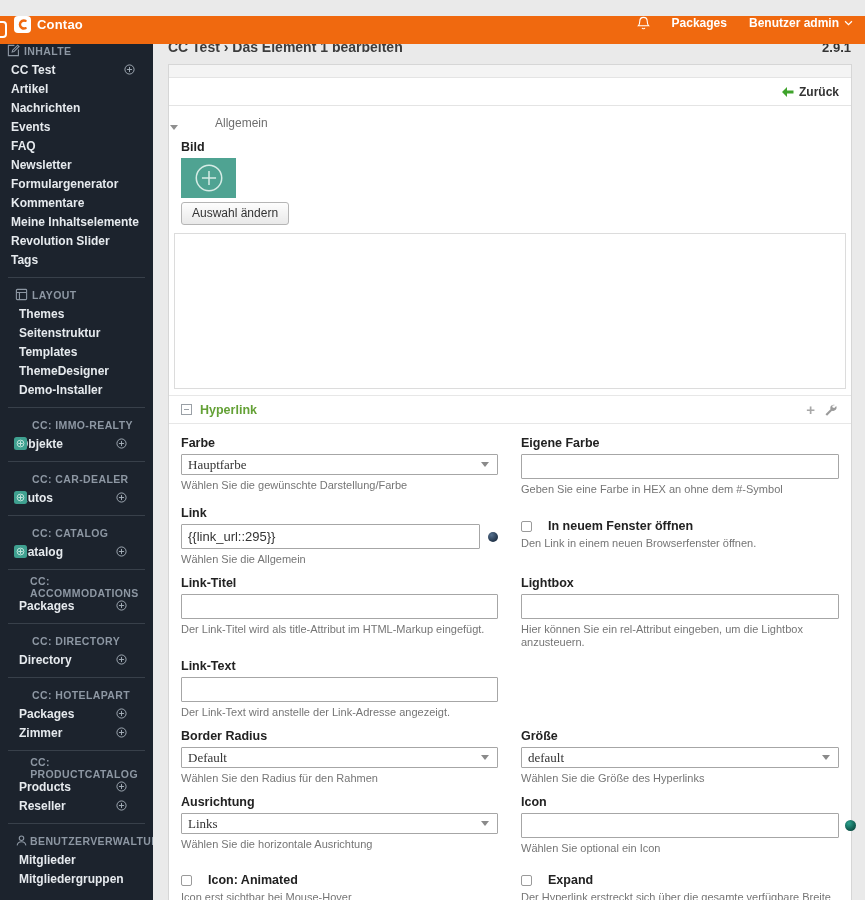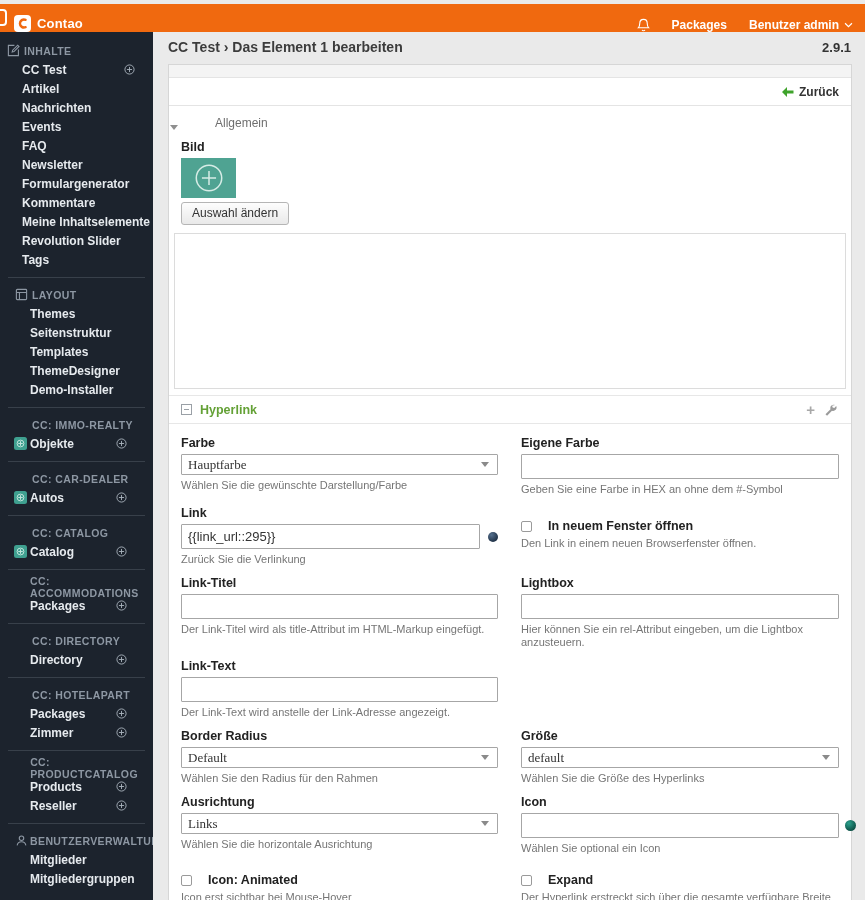--- a/index.html
+++ b/index.html
@@ -5,22 +5,22 @@
   * { box-sizing: border-box; }
   html,body { margin:0; padding:0; }
   body {
     width:865px; height:900px; overflow:hidden; position:relative;
     font-family:"Liberation Sans", sans-serif;
     background:#eaeaea; color:#333;
   }
 
   
   .topbar {
-    position:absolute; top:4px; left:0; width:865px; height:28px;
-    background:#f0690f; color:#fff; display:flex; align-items:flex-end; z-index:30;
+    position:absolute; top:16px; left:0; width:865px; height:28px;
+    background:#f0690f; color:#fff; display:flex; align-items:flex-start; z-index:30;
   }
   .brand { display:flex; align-items:center; gap:6px; padding-left:6px; }
   .logo-cut {
     position:absolute; left:-10px; top:5px; width:17px; height:17px;
     border:2px solid #fff; border-radius:4px; background:transparent;
   }
   .logo-box {
     width:17px; height:17px; background:#fff; border-radius:4px;
     display:flex; align-items:center; justify-content:center; margin-left:8px;
   }
@@ -37,21 +37,21 @@
   .sb-section + .sb-section { border-top:1px solid #38404a; margin:0 8px; padding-left:0; }
   .sb-section + .sb-section { margin-top:0; }
   .sb-head {
     display:flex; align-items:center; height:19px; padding-left:7px;
     color:#8d97a3; font-size:10.5px; font-weight:bold; letter-spacing:.4px;
   }
   .sb-head .sb-ico { width:15px; display:flex; margin-right:2px; }
   .sb-head .no-ico { width:15px; margin-right:2px; }
   .sb-item {
     position:relative; display:flex; align-items:center; height:19px;
-    padding-left:22px; padding-right:20px;
+    padding-left:11px; padding-right:20px;
     color:#e6eaee; font-size:12px; font-weight:600; cursor:pointer; white-space:nowrap;
   }
   .sb-app { position:absolute; left:6px; top:3px; display:flex; }
   .sb-expand { position:absolute; right:18px; top:4px; display:flex; cursor:pointer; }
 
   
   .main { position:absolute; top:28px; left:153px; width:712px; height:872px; background:#eaeaea; }
   .crumbrow {
     display:flex; align-items:center; justify-content:space-between;
     padding:11px 14px 9px 15px;
@@ -474,21 +474,21 @@
         <input class="txt" style="">
         <p class="help">Geben Sie eine Farbe in HEX an ohne dem #-Symbol</p>
       </div>
 
       <div class="field">
         <span class="boldlabel">Link</span>
         <div class="inputrow">
           <input class="txt" value="{{link_url::295}}" style="">
           <span class="picker-dot"></span>
         </div>
-        <p class="help">Zurück Sie die Verlinkung</p>
+        <p class="help">Wählen Sie die Allgemein</p>
       </div>
       <div class="field checkfield-offset">
         <div class="cbrow">
           <span class="cbox"></span>
           <span class="cblabel">In neuem Fenster öffnen</span>
         </div>
         <p class="help">Den Link in einem neuen Browserfenster öffnen.</p>
       </div>
 
       <div class="field">

